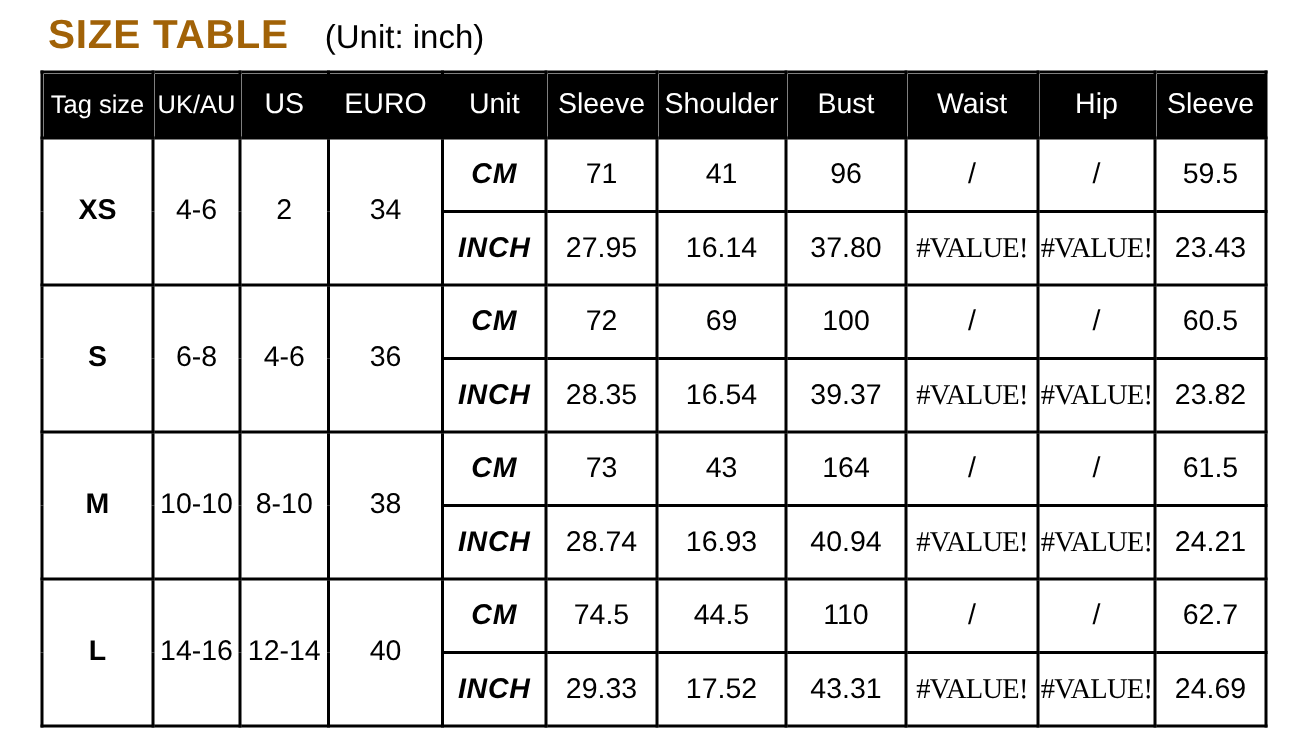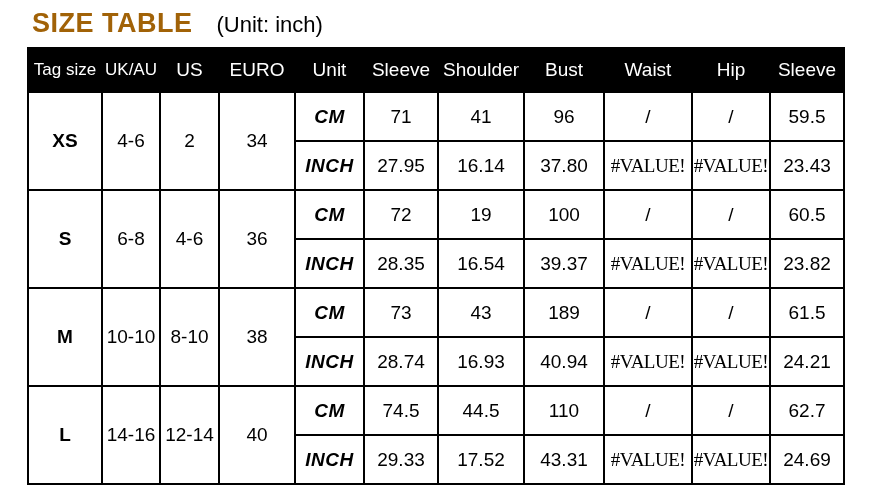--- a/index.html
+++ b/index.html
@@ -170,21 +170,21 @@
         <td class="measure-cell">23.43</td>
       </tr>
 
       <tr class="cm-row">
         <td class="tag-size" rowspan="2">S</td>
         <td class="sec-cell" rowspan="2">6-8</td>
         <td class="sec-cell" rowspan="2">4-6</td>
         <td class="sec-cell" rowspan="2">36</td>
         <td class="unit-cell">CM</td>
         <td class="measure-cell">72</td>
-        <td class="measure-cell">19</td>
+        <td class="measure-cell">69</td>
         <td class="measure-cell">100</td>
         <td class="measure-cell">/</td>
         <td class="measure-cell">/</td>
         <td class="measure-cell">60.5</td>
       </tr>
       <tr class="inch-row">
         <td class="unit-cell">INCH</td>
         <td class="measure-cell">28.35</td>
         <td class="measure-cell">16.54</td>
         <td class="measure-cell">39.37</td>
@@ -194,21 +194,21 @@
       </tr>
 
       <tr class="cm-row">
         <td class="tag-size" rowspan="2">M</td>
         <td class="sec-cell" rowspan="2">10-10</td>
         <td class="sec-cell" rowspan="2">8-10</td>
         <td class="sec-cell" rowspan="2">38</td>
         <td class="unit-cell">CM</td>
         <td class="measure-cell">73</td>
         <td class="measure-cell">43</td>
-        <td class="measure-cell">189</td>
+        <td class="measure-cell">164</td>
         <td class="measure-cell">/</td>
         <td class="measure-cell">/</td>
         <td class="measure-cell">61.5</td>
       </tr>
       <tr class="inch-row">
         <td class="unit-cell">INCH</td>
         <td class="measure-cell">28.74</td>
         <td class="measure-cell">16.93</td>
         <td class="measure-cell">40.94</td>
         <td class="value-err">#VALUE!</td>

